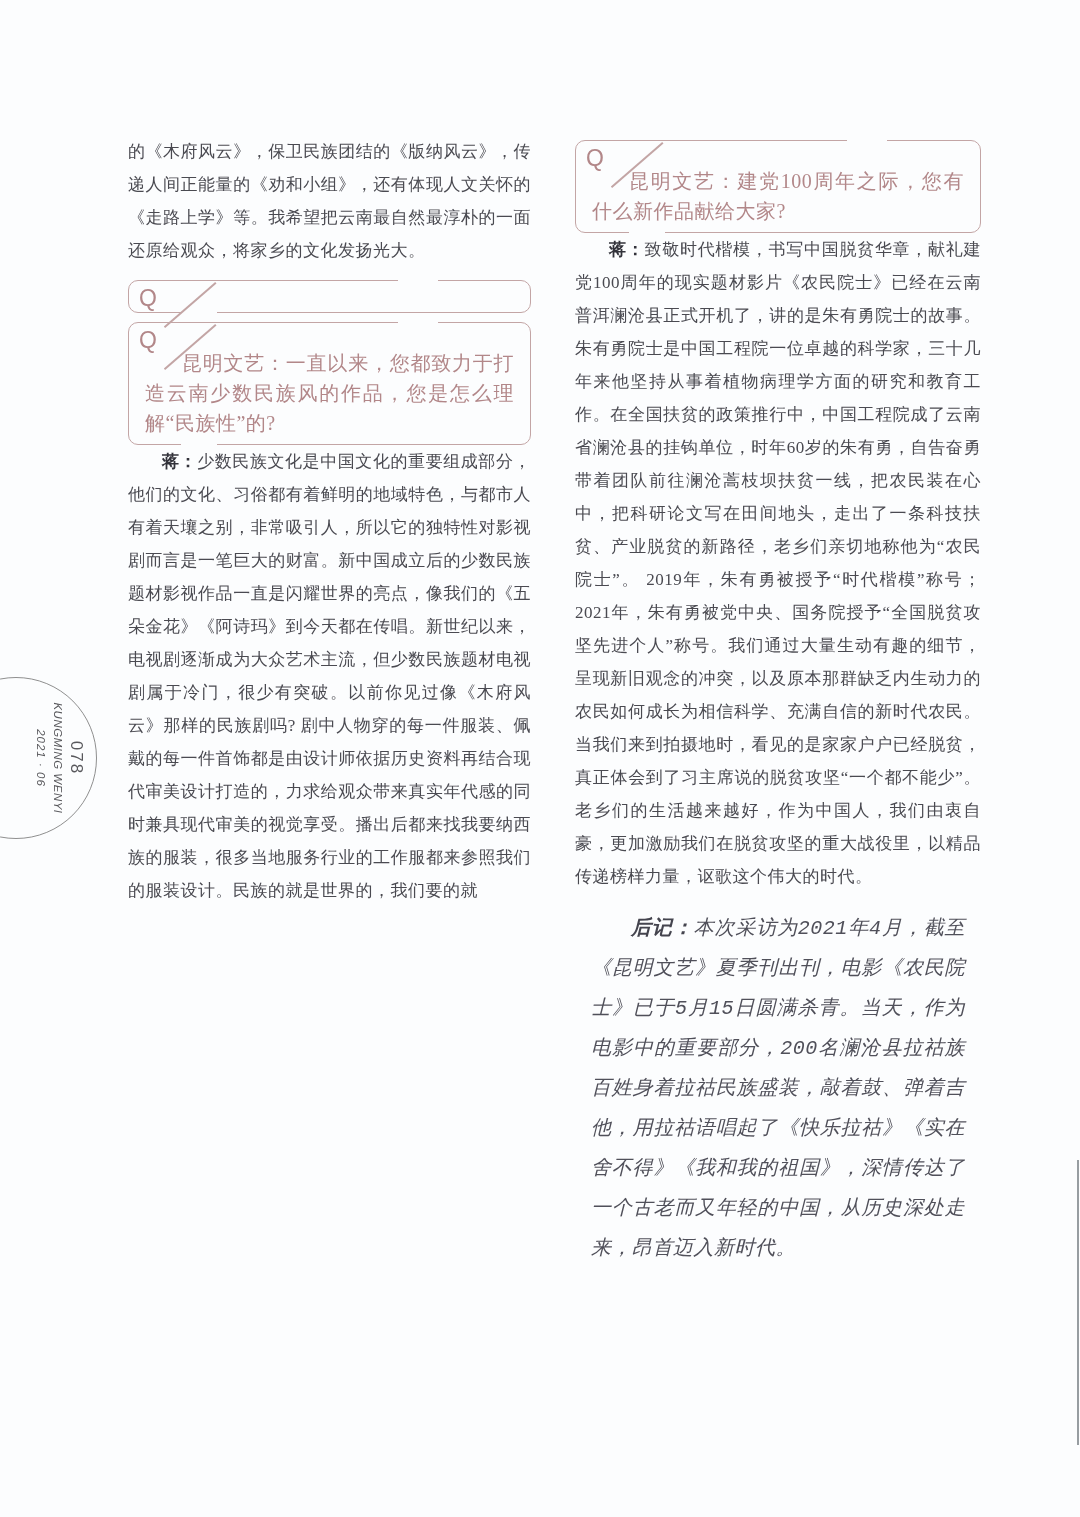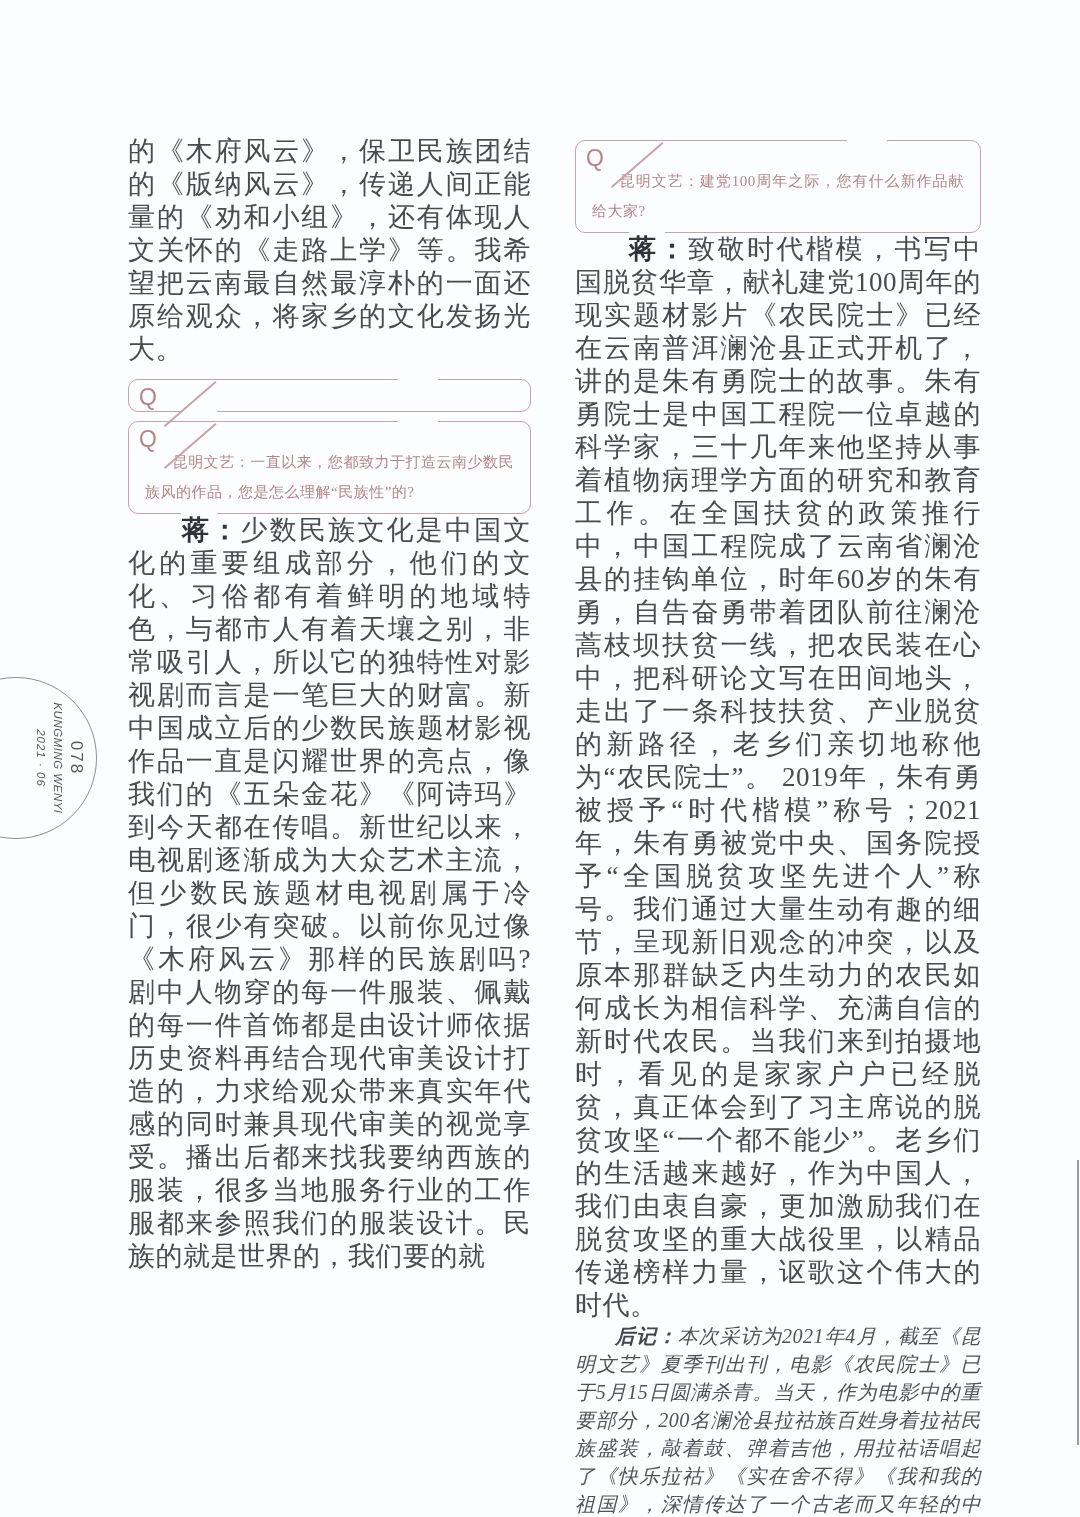--- a/index.html
+++ b/index.html
@@ -13,32 +13,32 @@
   .page{
     position:relative;width:1080px;height:1517px;background:var(--bg);
     overflow:hidden;font-family:"Liberation Serif","DejaVu Serif",serif;
     margin:0 auto;
   }
   .col{position:absolute;top:135px;}
   .col-left{left:128px;width:403px;}
   .col-right{left:575px;width:406px;}
 
   p.body-para{
-    margin:0;font-size:27px;line-height:33px;color:var(--ink);
+    margin:0;font-size:17px;line-height:33px;color:var(--ink);
     text-align:justify;letter-spacing:0.5px;
   }
   p.indent{text-indent:2em;}
   .speaker{font-weight:bold;color:var(--ink-bold);}
 
   .qbox{
     position:relative;border:1.5px solid var(--rose-border);
     border-radius:10px;padding:25px 16px 6px 16px;background:transparent;
   }
   .qbox .q-text{
-    margin:0;font-size:15px;line-height:30px;color:var(--rose);
+    margin:0;font-size:20px;line-height:30px;color:var(--rose);
     text-align:justify;text-indent:1.85em;letter-spacing:0.5px;
   }
   .q-letter{
     position:absolute;top:4px;left:10px;
     font-family:"Liberation Sans","DejaVu Sans",sans-serif;
     font-size:23px;line-height:26px;color:var(--rose);
   }
   .q-slash{
     position:absolute;top:23px;left:27px;width:68px;height:1.5px;
     background:var(--rose-border);transform:rotate(-41deg);transform-origin:center;
@@ -49,22 +49,22 @@
 
   .mt-box1{margin-top:13px;}
   .mt-ans1{margin-top:18px;}
   .mt-box2{margin-top:9px;}
   .mt-ans2{margin-top:29px;}
   .mt-box3{margin-top:5px;}
   .mt-ans3{margin-top:27px;}
   .mt-post{margin-top:7px;}
 
   p.postscript{
-    margin:0;font-size:20px;line-height:28px;color:#50505a;
-    font-style:italic;text-align:justify;text-indent:2em;letter-spacing:0.5px;
+    margin:16px;font-size:20px;line-height:40px;color:#50505a;
+    font-style:italic;text-align:justify;text-indent:2em;letter-spacing:0.5px;font-family:Liberation Mono, monospace;
   }
   .post-label{font-weight:bold;font-style:italic;color:#44444e;}
 
   .medallion{
     position:absolute;left:-65px;top:677px;width:160px;height:160px;
     border:1px solid #8f8f8f;border-radius:50%;background:transparent;
   }
   .medallion-text{
     position:absolute;left:-4px;top:729px;width:124px;height:58px;
     transform:rotate(90deg);text-align:center;color:#58585c;

